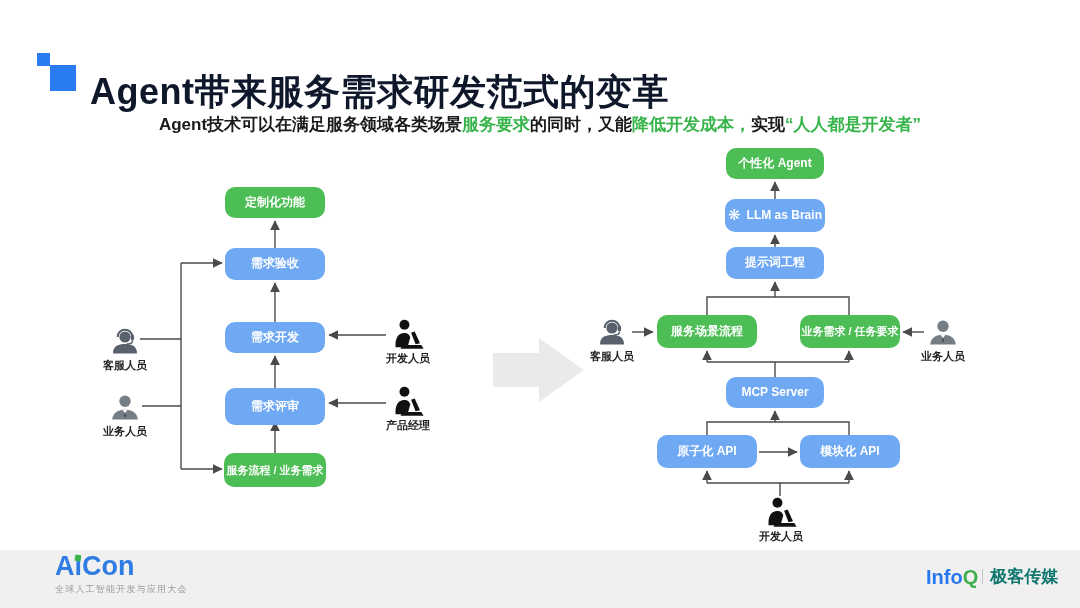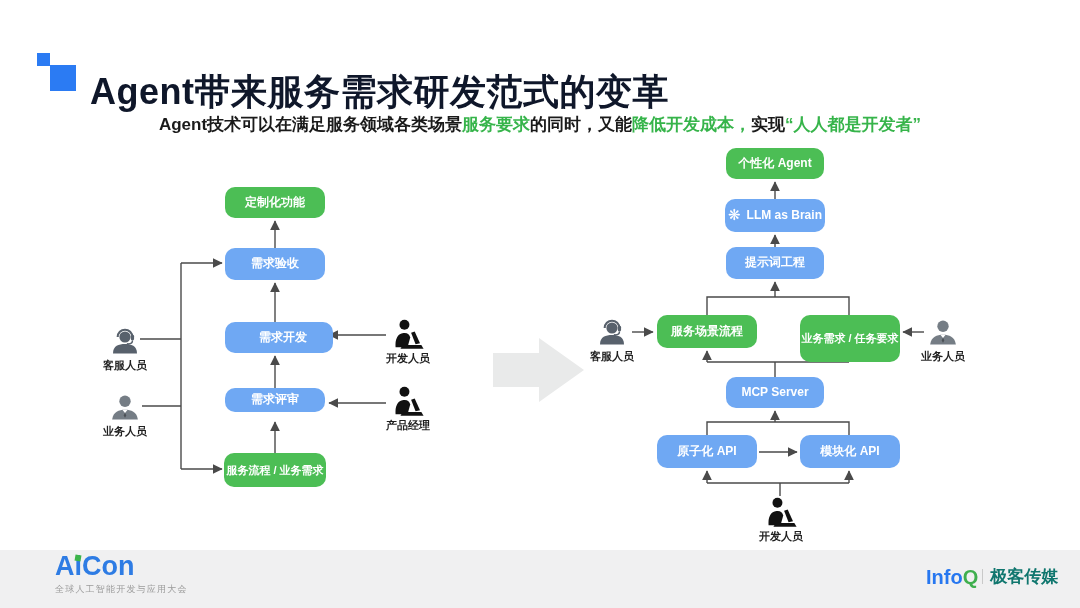--- a/index.html
+++ b/index.html
@@ -106,22 +106,22 @@
       <path d="M632,332 L653,332" marker-end="url(#ah)"></path>
       <path d="M924,332 L903,332" marker-end="url(#ah)"></path>
     </g>
 
     <polygon points="493,353 539,353 539,338 584,370 539,402 539,387 493,387" fill="#e9eaea"></polygon>
   </svg>
 
   <div>
     <div class="box green" style="left:225px;top:187px;width:100px;height:31px;">定制化功能</div>
     <div class="box blue" style="left:225px;top:248px;width:100px;height:32px;">需求验收</div>
-    <div class="box blue" style="left:225px;top:322px;width:100px;height:31px;padding-left:8px;">需求开发</div>
-    <div class="box blue" style="left:225px;top:388px;width:100px;height:24px;">需求评审</div>
+    <div class="box blue" style="left:225px;top:322px;width:100px;height:31px;">需求开发</div>
+    <div class="box blue" style="left:225px;top:388px;width:100px;height:37px;">需求评审</div>
     <div class="box green small-text" style="left:224px;top:453px;width:102px;height:34px;">服务流程 / 业务需求</div>
 
     <div class="person" style="left:95px;top:325px;">
       <svg class="picon" viewBox="0 0 36 36">
         <circle cx="18" cy="13.5" r="6.3" fill="#58616c"></circle>
         <path d="M4.5,32 C4.5,23.5 11,21.5 18,21.5 C25,21.5 31.5,23.5 31.5,32 Z" fill="#58616c"></path>
         <path d="M9.8,13.5 a8.2,8.2 0 0 1 16.4,0" stroke="#58616c" stroke-width="2.4" fill="none"></path>
         <rect x="24.6" y="11" width="3.6" height="6.4" rx="1.6" fill="#58616c"></rect>
         <path d="M26.4,17.4 q0.2,3.4 -4.6,4" stroke="#58616c" stroke-width="1.6" fill="none"></path>
         <circle cx="21.2" cy="21.5" r="1.3" fill="#58616c"></circle>
@@ -158,21 +158,21 @@
   </div>
 
   <div>
     <div class="box green" style="left:726px;top:148px;width:98px;height:31px;">个性化 Agent</div>
     <div class="box blue" style="left:725px;top:199px;width:100px;height:33px;">
       <span class="llm-icon">❋</span>
       <span>LLM as Brain</span>
     </div>
     <div class="box blue" style="left:726px;top:247px;width:98px;height:32px;">提示词工程</div>
     <div class="box green" style="left:657px;top:315px;width:100px;height:33px;">服务场景流程</div>
-    <div class="box green small-text" style="left:800px;top:315px;width:100px;height:47px;">业务需求 / 任务要求</div>
+    <div class="box green small-text" style="left:800px;top:315px;width:100px;height:33px;">业务需求 / 任务要求</div>
     <div class="box blue" style="left:726px;top:377px;width:98px;height:31px;">MCP Server</div>
     <div class="box blue" style="left:657px;top:435px;width:100px;height:33px;">原子化 API</div>
     <div class="box blue" style="left:800px;top:435px;width:100px;height:33px;">模块化 API</div>
 
     <div class="person" style="left:582px;top:316px;">
       <svg class="picon" viewBox="0 0 36 36">
         <circle cx="18" cy="13.5" r="6.3" fill="#58616c"></circle>
         <path d="M4.5,32 C4.5,23.5 11,21.5 18,21.5 C25,21.5 31.5,23.5 31.5,32 Z" fill="#58616c"></path>
         <path d="M9.8,13.5 a8.2,8.2 0 0 1 16.4,0" stroke="#58616c" stroke-width="2.4" fill="none"></path>
         <rect x="24.6" y="11" width="3.6" height="6.4" rx="1.6" fill="#58616c"></rect>

